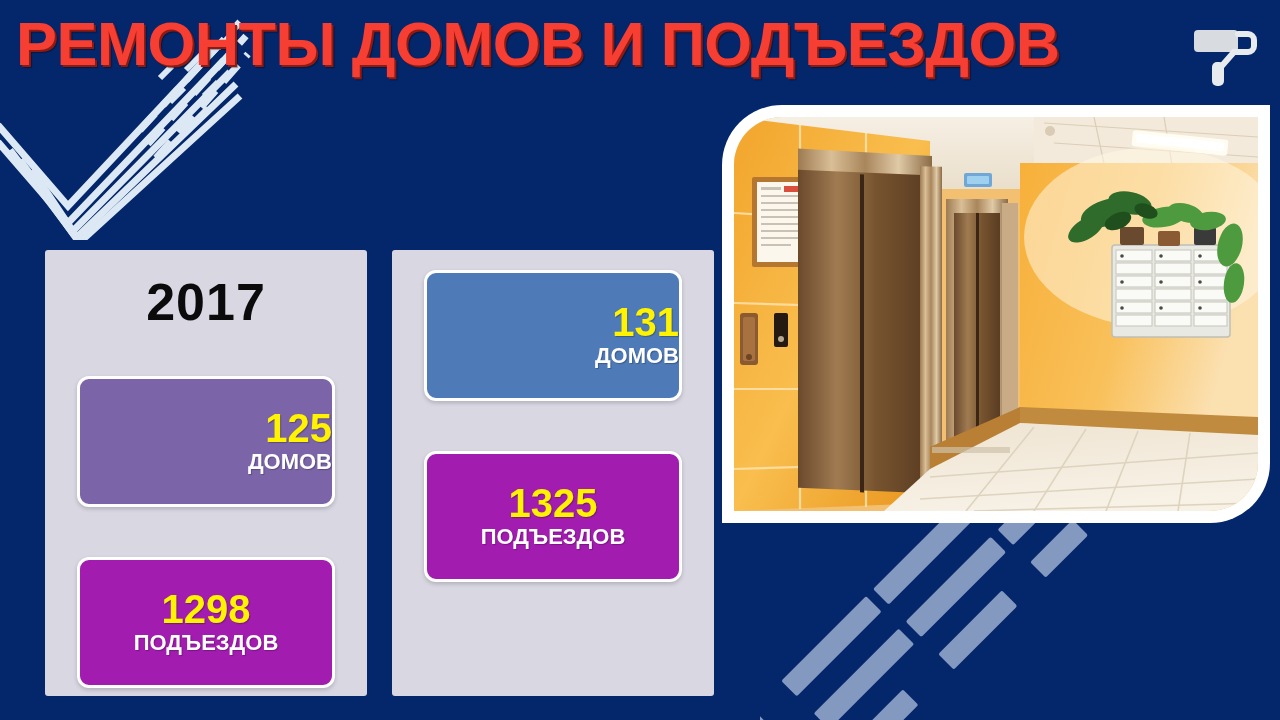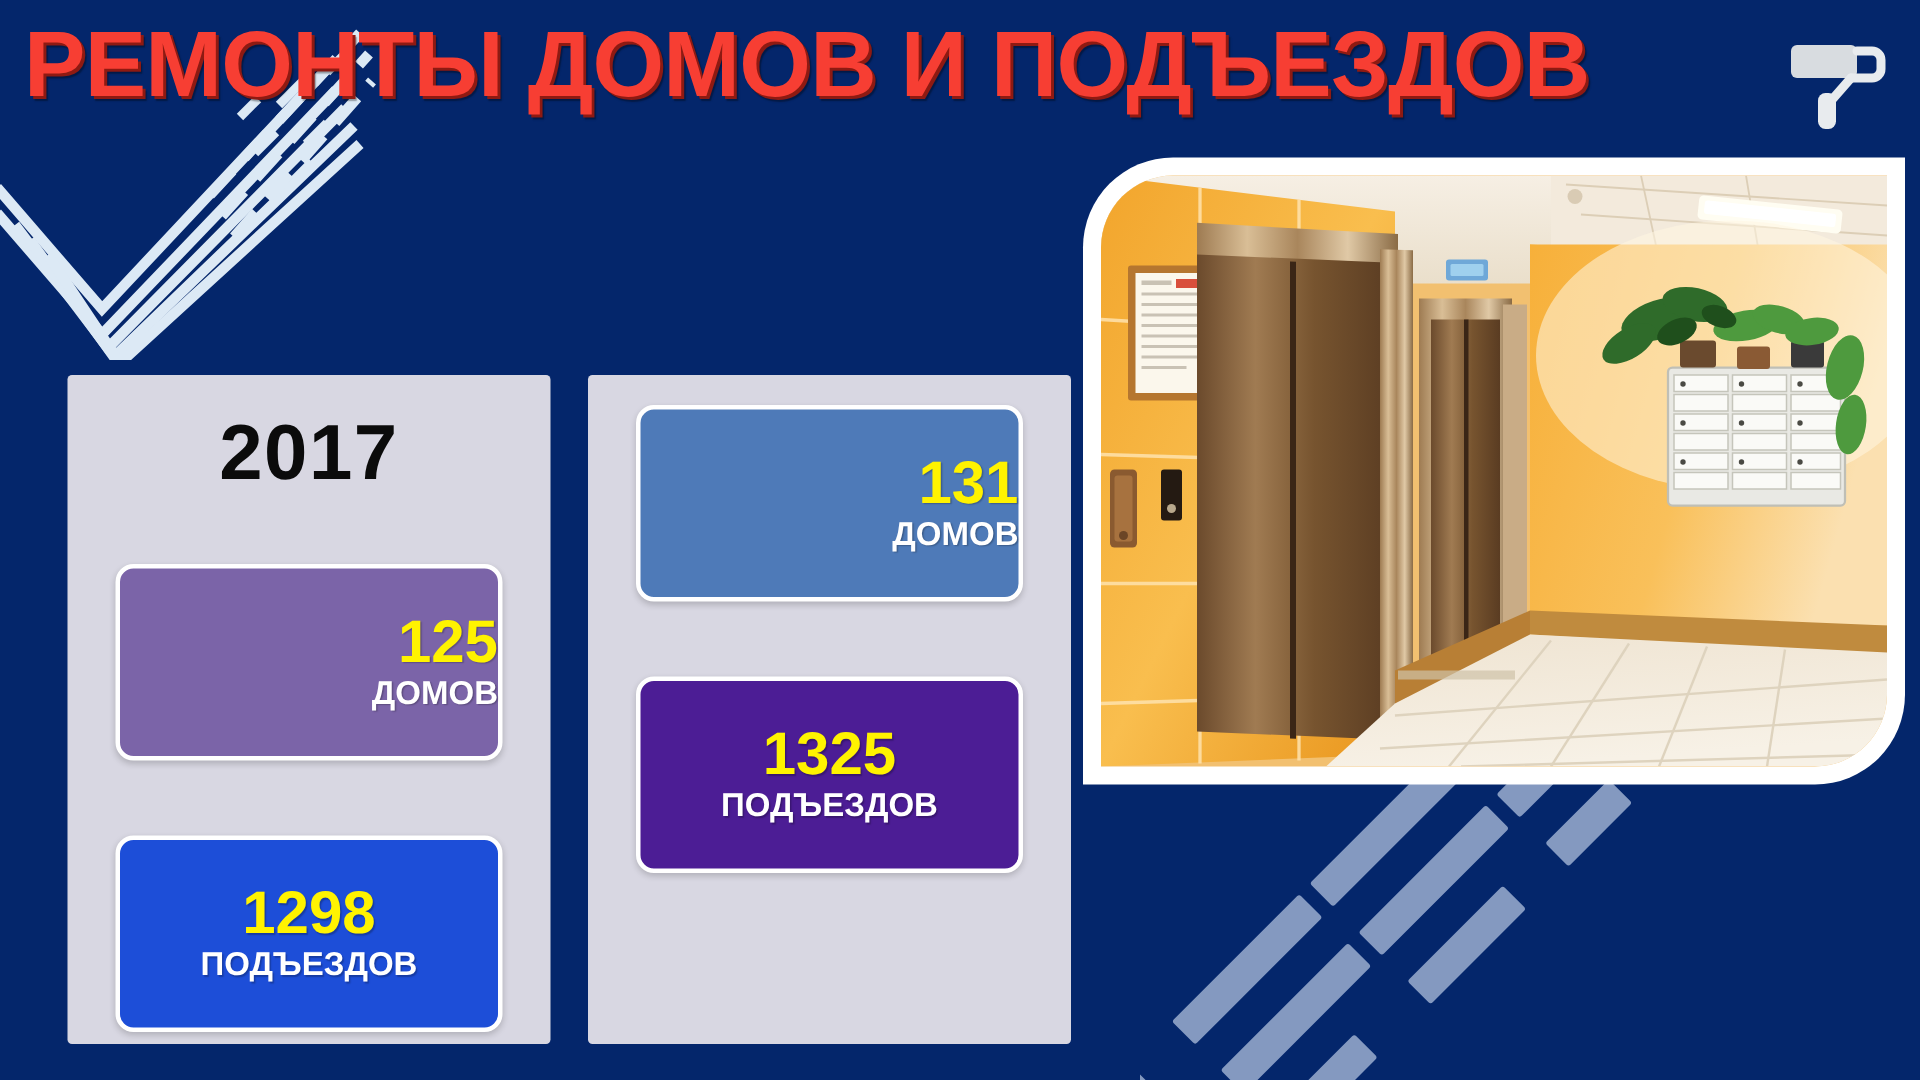--- a/index.html
+++ b/index.html
@@ -347,30 +347,30 @@
 </div>
 
 <div class="card card-2017">
   <div class="year">2017</div>
 
   <div class="stat first" style="background:#7B64A8">
     <div class="stat-num">125</div>
     <div class="stat-label">ДОМОВ</div>
   </div>
 
-  <div class="stat second" style="background:#1d4ed8">
+  <div class="stat second" style="background:#a21caf">
     <div class="stat-num">1298</div>
     <div class="stat-label">ПОДЪЕЗДОВ</div>
   </div>
 </div>
 
 <div class="card card-2018">
 
   <div class="stat first" style="background:#4E7AB8">
     <div class="stat-num">131</div>
     <div class="stat-label">ДОМОВ</div>
   </div>
 
-  <div class="stat second" style="background:#4c1d95">
+  <div class="stat second" style="background:#a21caf">
     <div class="stat-num">1325</div>
     <div class="stat-label">ПОДЪЕЗДОВ</div>
   </div>
 </div>
 
 </body></html>

